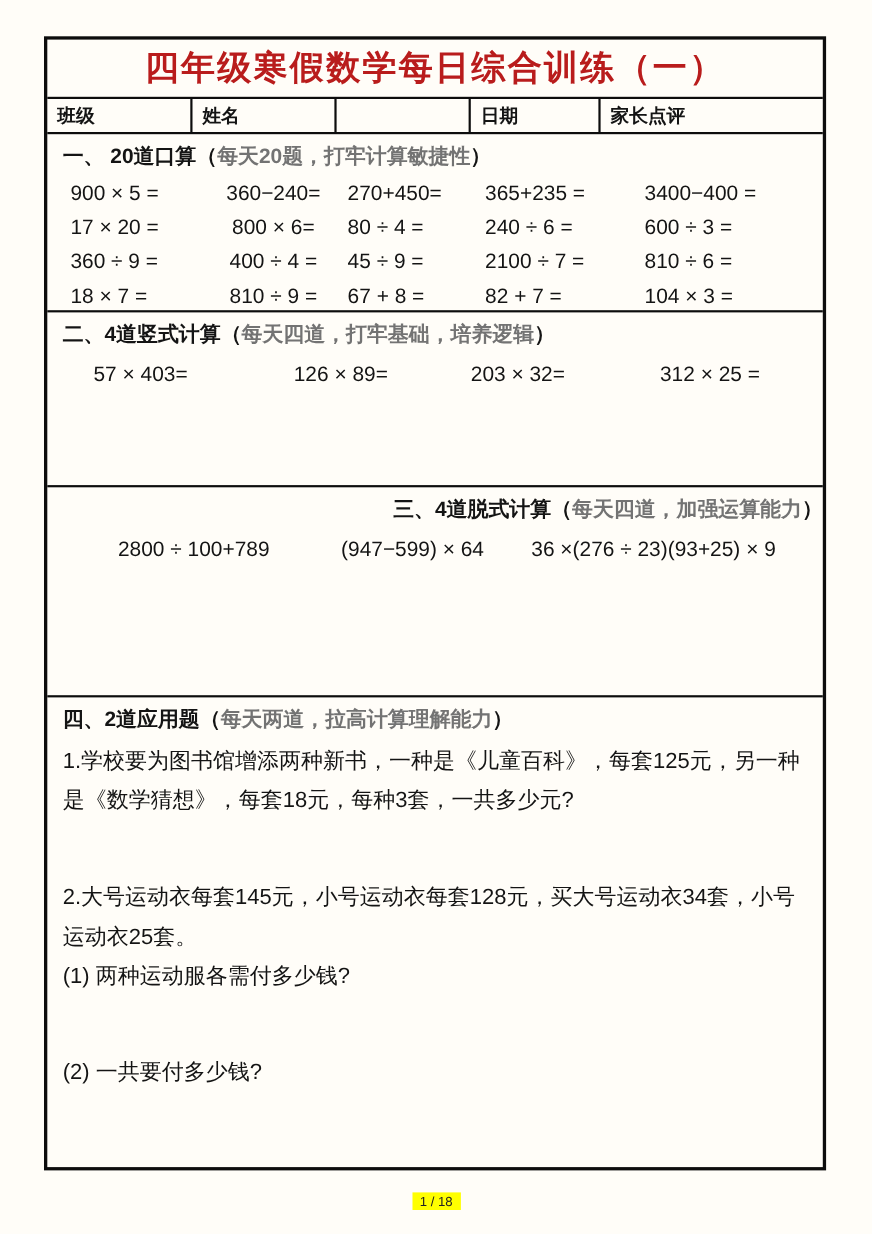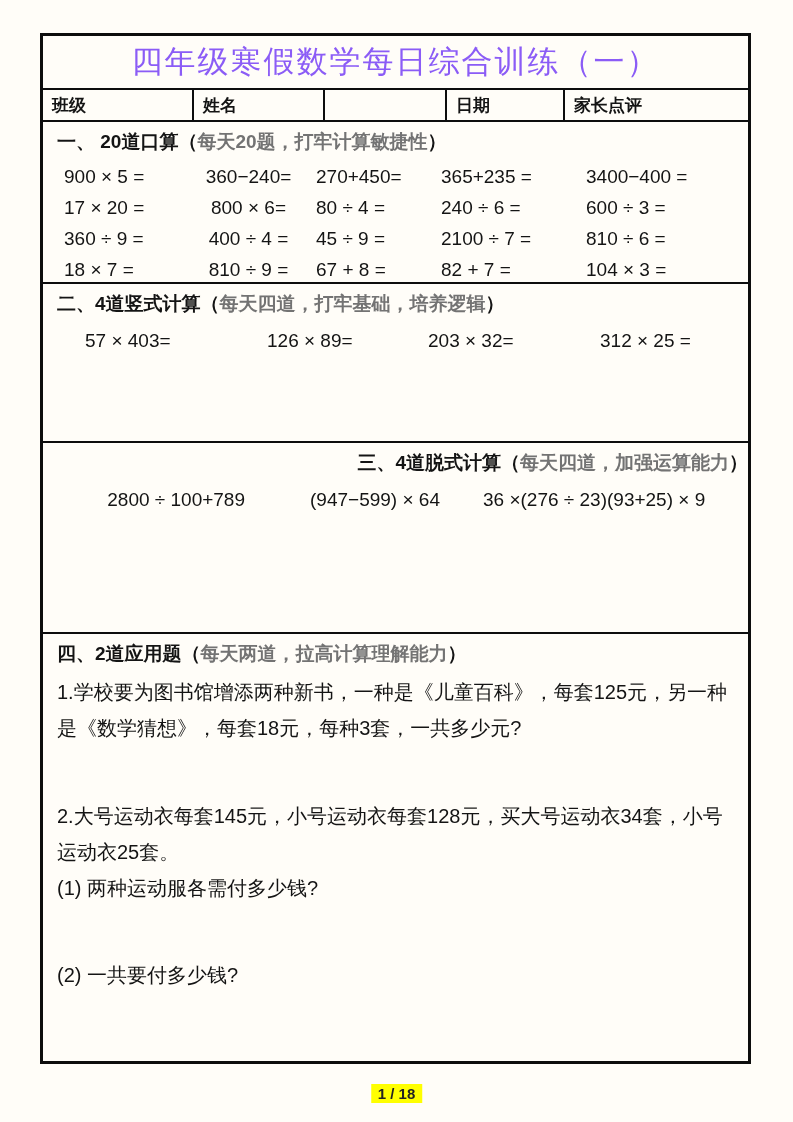--- a/index.html
+++ b/index.html
@@ -3,26 +3,26 @@
 <meta charset="utf-8">
 <style>
   * { margin:0; padding:0; box-sizing:border-box; }
   html,body { width:793px; height:1122px; background:#fffdf8; font-family:"Liberation Sans", sans-serif; color:#141414; }
   .page { position:relative; width:793px; height:1122px; overflow:hidden; }
 
   .sheet { position:absolute; left:40px; top:33px; width:711px; height:1031px;
            border:3px solid #0d0d0d; background:#fffdf8; display:flex; flex-direction:column; }
 
   .title-row { height:54px; border-bottom:2px solid #0d0d0d; display:flex; align-items:center; justify-content:center; }
-  .title { color:#8b5cf6; font-size:31px; font-weight:normal; letter-spacing:2px; }
+  .title { color:#b91c1c; font-size:31px; font-weight:bold; letter-spacing:2px; }
 
   .info-row { height:32px; border-bottom:2px solid #0d0d0d; display:flex; }
   .info-cell { border-right:2px solid #0d0d0d; display:flex; align-items:center;
                padding-left:9px; font-size:17px; font-weight:bold; }
-  .info-cell:nth-child(1){ width:151px; }
+  .info-cell:nth-child(1){ width:132px; }
   .info-cell:nth-child(2){ width:131px; }
   .info-cell:nth-child(3){ width:122px; }
   .info-cell:nth-child(4){ width:118px; }
   .info-cell:nth-child(5){ flex:1; border-right:none; }
 
   .section { border-bottom:2px solid #0d0d0d; position:relative; }
   .s1 { height:162px; }
   .s2 { height:159px; }
   .s3 { height:191px;text-align:right; }
   .s4 { flex:1; border-bottom:none; }
@@ -49,21 +49,21 @@
   .probs3 .p0 { width:193px; }
   .probs3 .p1 { width:195px; }
   .probs3 .p2 { width:167px; }
 
   .wp-wrap { padding:2px 16px 0 14px; font-size:20px; line-height:36px; }
   .wp1 { margin-top:1px; }
   .wp2 { margin-top:52px; }
   .q2  { margin-top:51px; }
 
   .pageno { position:absolute; left:50%; transform:translateX(-50%); top:1084px;
-            background:#ffff00; color:#222; font-size:15px; font-weight:bold; padding:1px 7px; }
+            background:#ffff00; color:#222; font-size:12px; font-weight:normal; padding:1px 7px; }
 </style>
 </head>
 <body>
 
 <div class="page">
   <div class="sheet">
 
     <div class="title-row">
       <div class="title">四年级寒假数学每日综合训练（一）</div>
     </div>

